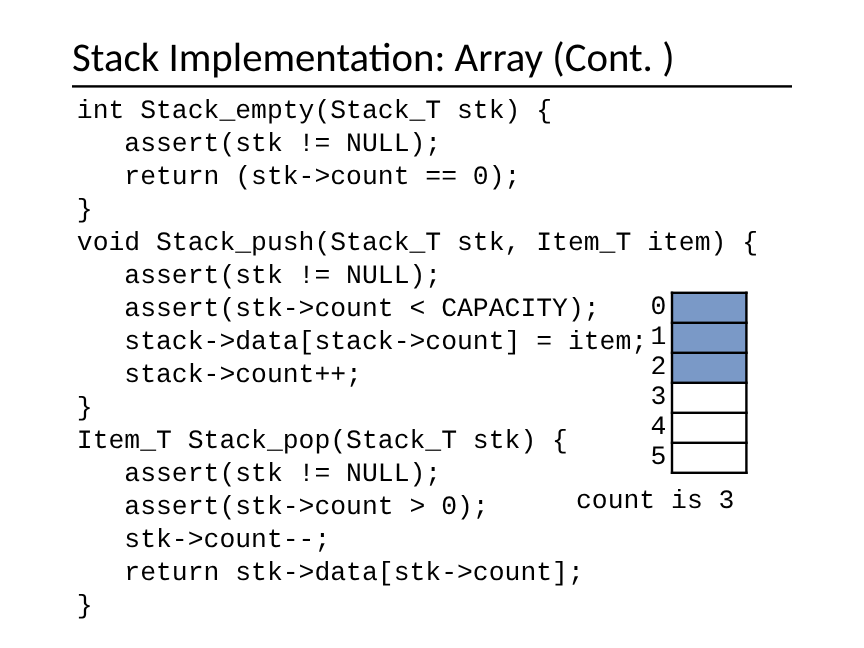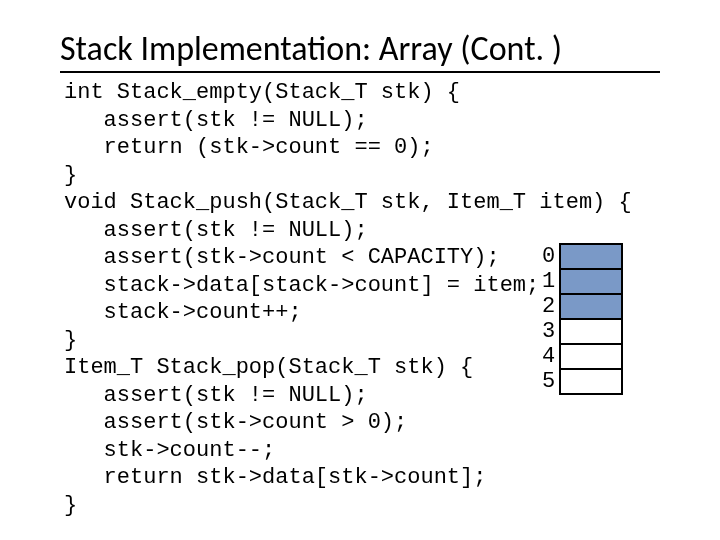--- a/index.html
+++ b/index.html
@@ -130,14 +130,15 @@
         <td class="cell"></td>
       </tr>
       <tr>
         <td class="idx">5</td>
         <td class="cell"></td>
       </tr>
     </tbody>
       </table>
   </div>
 
+  <div class="caption count">count is 3</div>
 
 </div>
 
 </body></html>

